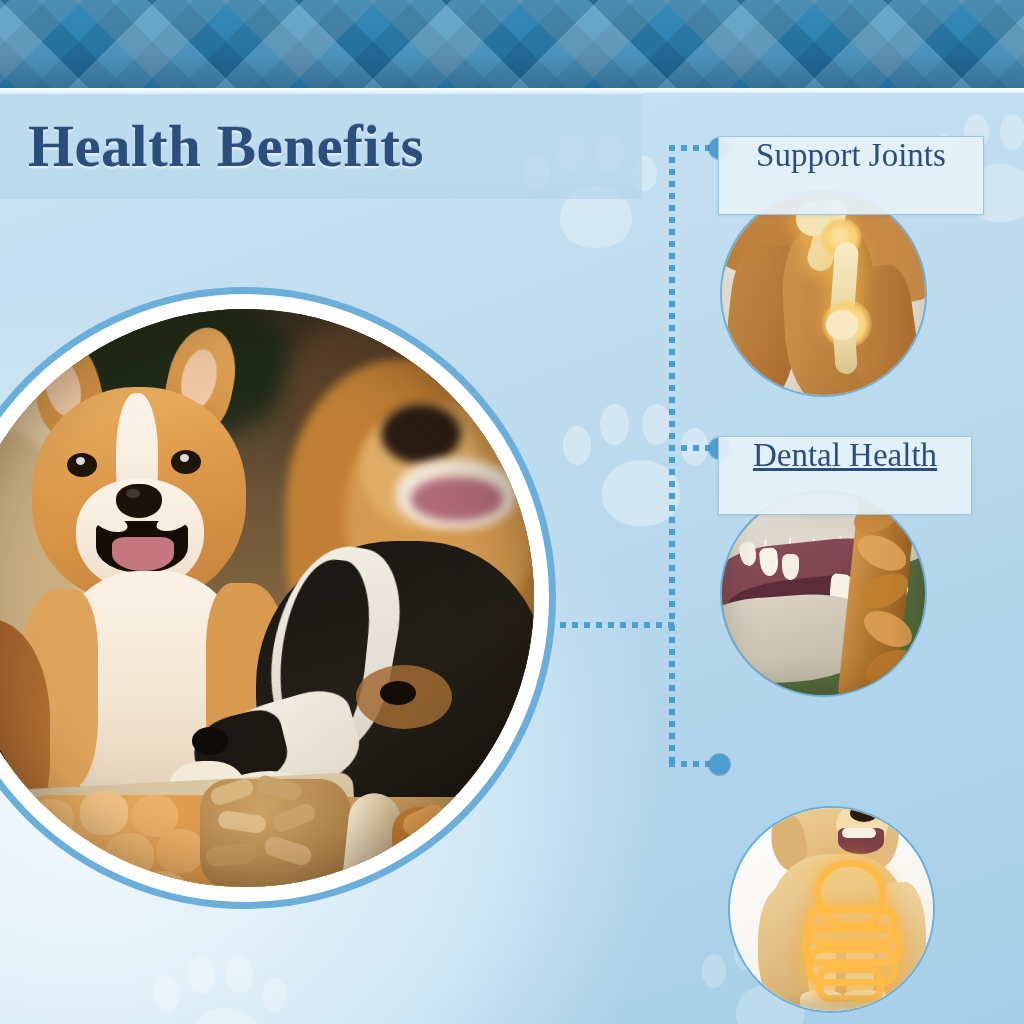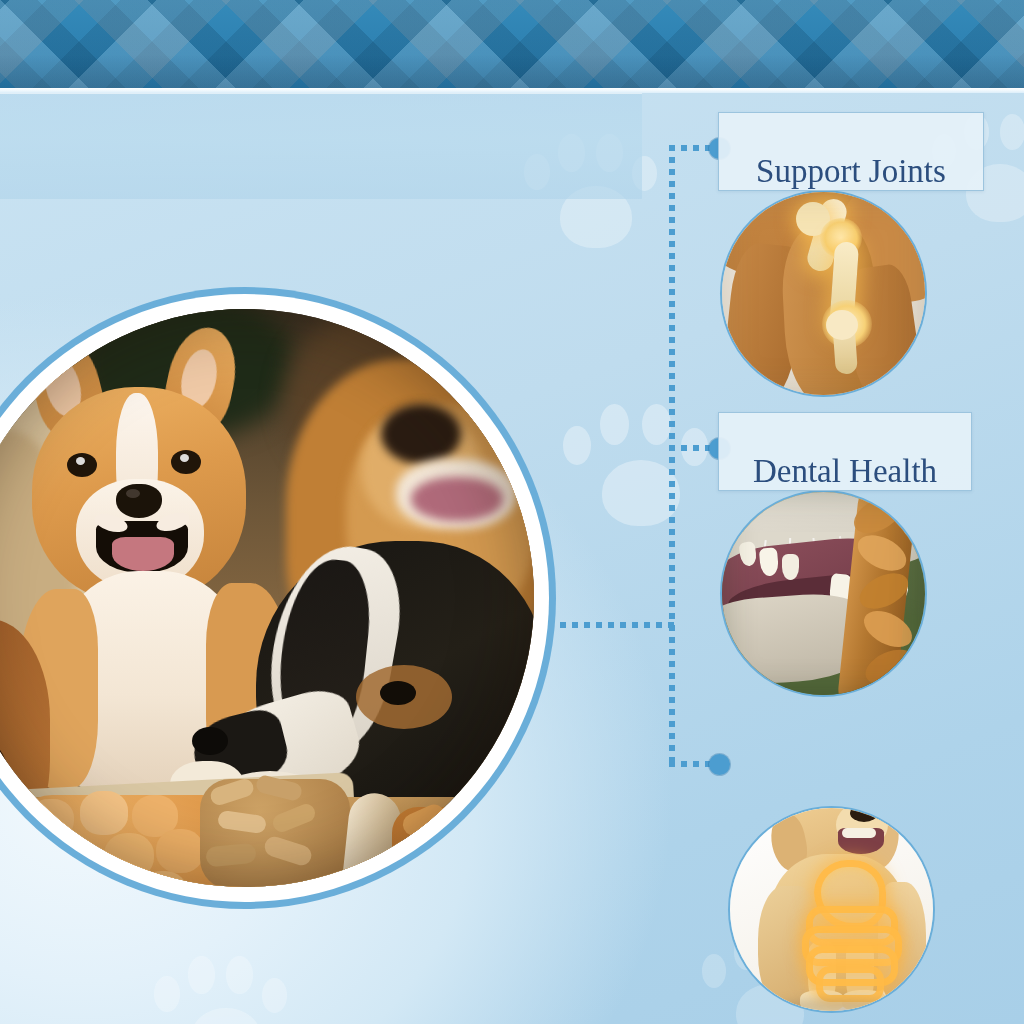--- a/index.html
+++ b/index.html
@@ -70,26 +70,27 @@
   .node-dot{
     position:absolute;width:21px;height:21px;border-radius:50%;
     background:#4c9dd0;box-shadow:0 0 0 1px rgba(40,110,160,.35);
   }
 
   
   .label-box{
     position:absolute;box-sizing:border-box;
     background:rgba(229,241,249,.93);
     border:1px solid #9cc4de;
-    display:flex;align-items:flex-end;justify-content:center;
+    display:flex;align-items:flex-start;justify-content:center;
     text-align:center;
     color:#2c4e7e;
     font-family:"Liberation Serif", serif;
     font-size:33px;line-height:1.12;
     box-shadow:0 1px 3px rgba(60,110,150,.12);
+    margin-top:24px;
   }
   .label-box.two-line{font-size:32px;}
 
   
   .hero-wrap{
     position:absolute;left:-66px;top:287px;width:622px;height:622px;
     border-radius:50%;
     background:#6aaed9;
     padding:0;
   }
@@ -163,20 +164,21 @@
     <div class="pad" style="left:96px;top:24px;width:21px;height:30px;"></div>
   </div>
 
   <div class="header">
     <div class="plaid"></div>
     <div class="shade"></div>
   </div>
   <div class="header-rule"></div>
 
   <div class="title-band"></div>
+  <div class="title-text">Health Benefits</div>
 
   <div class="conn-v"></div>
 
   <div class="conn-h" style="left:669px;top:145px;width:54px;"></div>
   <div class="node-dot" style="left:709px;top:138px;"></div>
 
   <div class="conn-h" style="left:669px;top:445px;width:54px;"></div>
   <div class="node-dot" style="left:709px;top:438px;"></div>
 
   <div class="conn-h" style="left:669px;top:761px;width:54px;"></div>
@@ -345,21 +347,21 @@
 
       <div style="left:126px;top:-14px;width:58px;height:240px;background:linear-gradient(96deg,#d89a4e 0%,#b2762f 48%,#8d581f 100%);border-radius:28px;transform:rotate(6deg);"></div>
       <div style="left:130px;top:8px;width:52px;height:30px;background:#c98a3d;border-radius:50%;transform:rotate(-28deg);opacity:.9;"></div>
       <div style="left:134px;top:46px;width:52px;height:30px;background:#e0a55b;border-radius:50%;transform:rotate(26deg);opacity:.9;"></div>
       <div style="left:136px;top:84px;width:52px;height:30px;background:#c2812f;border-radius:50%;transform:rotate(-26deg);opacity:.9;"></div>
       <div style="left:140px;top:122px;width:52px;height:30px;background:#dd9f52;border-radius:50%;transform:rotate(28deg);opacity:.9;"></div>
       <div style="left:142px;top:160px;width:52px;height:30px;background:#b9782c;border-radius:50%;transform:rotate(-24deg);opacity:.9;"></div>
       <div style="inset:0;box-shadow:inset 0 0 34px rgba(30,40,20,.3);"></div>
     </div>
   </div>
-  <div class="label-box" style="left:718px;top:412px;width:254px;height:79px;">
+  <div class="label-box" style="left:718px;top:412px;width:254px;height:79px;text-decoration:underline;">
     <span>Dental Health</span>
   </div>
 
   <div class="side-circle" style="left:730px;top:808px;width:203px;height:203px;">
     <div class="ph">
       <div style="inset:0;background:linear-gradient(160deg,#ffffff 0%,#f7f4ee 60%,#eceae2 100%);"></div>
 
       <div style="left:58px;top:-12px;width:92px;height:78px;background:linear-gradient(160deg,#f0cf95,#dbb272);border-radius:46% 46% 50% 50%;"></div>
       <div style="left:42px;top:6px;width:34px;height:58px;background:#dcb274;border-radius:50% 40% 46% 50%;transform:rotate(-12deg);"></div>
       <div style="left:134px;top:4px;width:34px;height:58px;background:#e2bb80;border-radius:40% 50% 50% 46%;transform:rotate(12deg);"></div>

